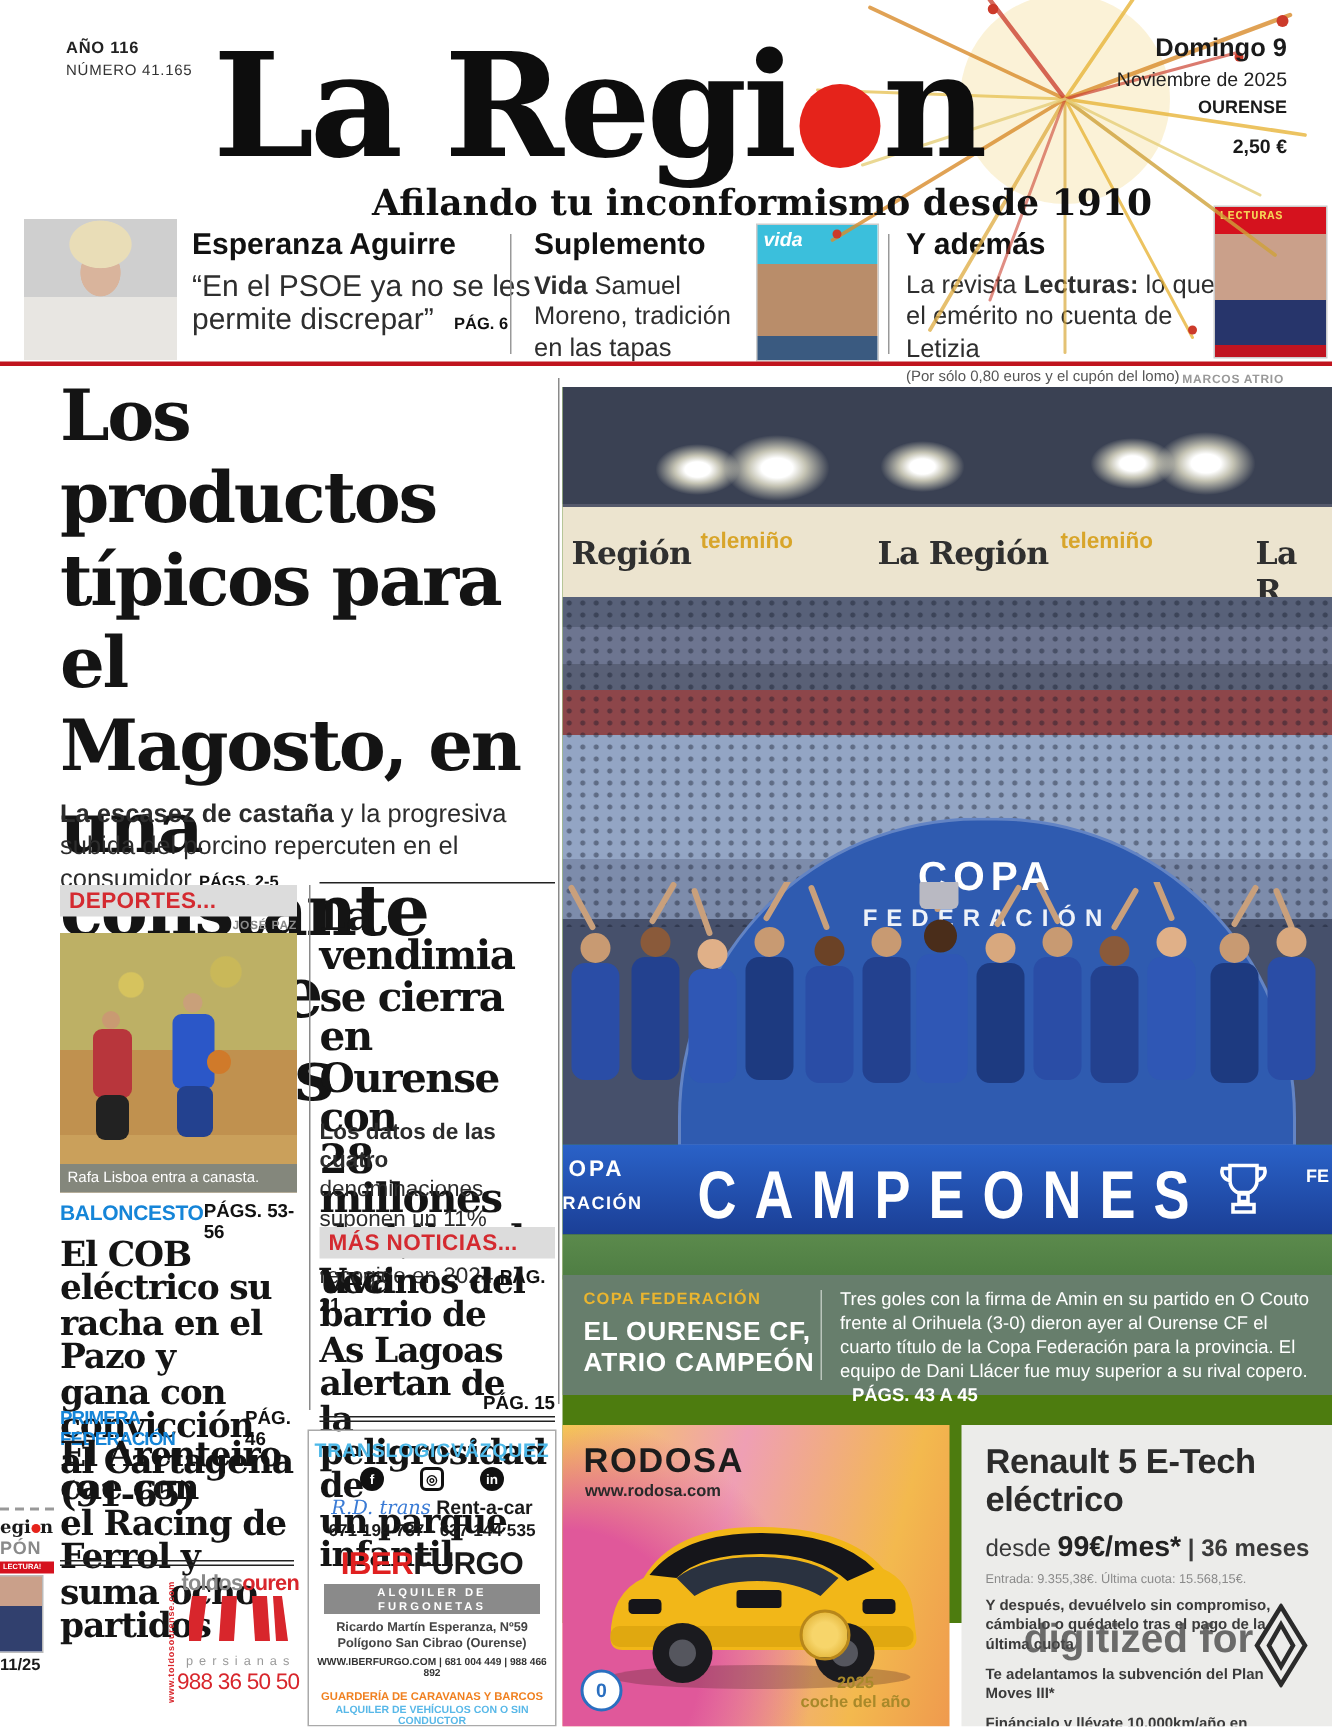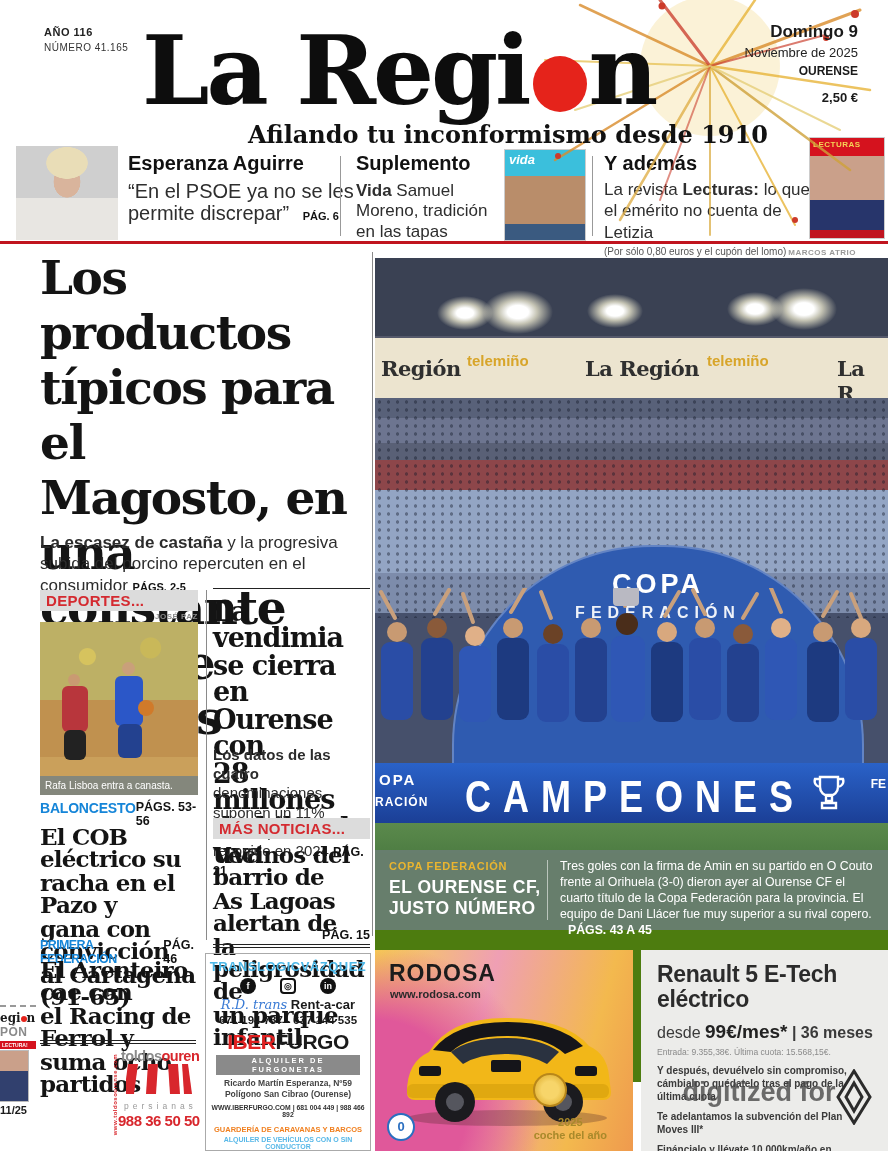--- a/index.html
+++ b/index.html
@@ -37,21 +37,21 @@
   .sup-text{font-size:17px;color:#2e2e2e;line-height:1.2;margin-top:6px;width:150px;}
   .vida-thumb{left:505px;top:150px;width:80px;height:90px;background:
       linear-gradient(#3bbfdc 0 26px, #b98d6a 26px 74px, #3a5a80 74px 100%);
       box-shadow:0 0 0 1px #ccc;}
   .vida-thumb .vt{color:#fff;font-weight:bold;font-style:italic;font-size:13px;padding:2px 4px;}
   .yad-line{font-size:17px;color:#2e2e2e;line-height:1.25;margin-top:4px;width:210px;}
   .yad-note{font-size:10px;color:#555;margin-top:3px;}
   .lect-thumb{left:810px;top:138px;width:74px;height:100px;background:
       linear-gradient(#d5121e 0 18px, #caa08a 18px 62px, #27356b 62px 92px, #c01420 92px 100%);
       box-shadow:0 0 0 1px #ccc;}
-  .lect-thumb .lt{color:#f5d356;font-weight:bold;font-size:8px;padding:2px 3px;letter-spacing:.5px;}
+  .lect-thumb .lt{color:#f5d356;font-weight:bold;font-size:8px;padding:2px 3px;letter-spacing:.5px;font-family:Liberation Mono, monospace;}
   .redrule{left:0;top:241px;width:888px;height:3px;background:#c0141e;}
 
   
   .lead-hl{left:40px;top:250px;width:340px;font-family:"DejaVu Serif",serif;font-weight:bold;
     font-size:47px;line-height:55px;letter-spacing:-1.5px;color:#141414;}
   .lead-hl span{display:block;}
   .deck{left:40px;top:532px;width:334px;font-size:17px;color:#2c2c2c;line-height:1.25;}
   .coldiv{left:372px;top:252px;width:1px;height:684px;background:#8a8a8a;}
 
   
@@ -163,21 +163,21 @@
     opacity:.8;font-weight:bold;line-height:1.05;}
   .watermark .w1{font-size:27px;}
   .watermark .w2{font-size:31px;letter-spacing:-1px;}
 
   
   .toldos{left:112px;top:1048px;width:88px;height:103px;overflow:hidden;}
   .toldos .name{font-size:14.5px;font-weight:bold;letter-spacing:-.5px;margin-left:9px;}
   .toldos .name .g{color:#8a8a8a;}
   .toldos .name .r{color:#d8262c;}
   .toldos .pers{color:#9a9a9a;font-size:8.5px;letter-spacing:4px;margin-left:12px;margin-top:1px;}
-  .toldos .phone{color:#d8262c;font-weight:bold;font-size:15px;margin-left:6px;margin-top:1px;letter-spacing:-.5px;}
+  .toldos .phone{color:#d8262c;font-weight:normal;font-size:15px;margin-left:6px;margin-top:1px;letter-spacing:-.5px;}
   .toldos .web{position:absolute;left:0px;top:6px;color:#d8262c;font-size:6px;font-weight:bold;
     writing-mode:vertical-rl;transform:rotate(180deg);letter-spacing:.5px;}
   .coupon{left:0;top:1005px;width:36px;height:146px;border-top:2px dashed #999;overflow:hidden;}
   .coupon .l1{font-family:"DejaVu Serif",serif;font-weight:bold;font-size:12px;margin-top:4px;}
   .coupon .l1 .dot{display:inline-block;width:6px;height:6px;border-radius:50%;background:#e5231b;}
   .coupon .l2{color:#8a8a8a;font-weight:bold;font-size:12px;letter-spacing:.5px;}
   .coupon .bar{background:#d5121e;color:#fff;font-size:5px;font-weight:bold;padding:1px 2px;margin-top:2px;}
   .coupon .cover{width:28px;height:50px;margin-top:2px;background:
     linear-gradient(#caa08a 0 40%, #31406e 40% 100%);box-shadow:0 0 0 1px #bbb;}
   .coupon .l4{font-weight:bold;font-size:11px;margin-top:3px;}
@@ -398,21 +398,21 @@
       <path d="M8 4 h18 v10 a9 9 0 0 1 -18 0 z M8 6 H3 a6 6 0 0 0 6 8 M26 6 h5 a6 6 0 0 1 -6 8 M14 22 h6 v6 h-6 z M10 30 h14 v5 H10 z" fill="none" stroke="#fff" stroke-width="2.4"></path>
     </svg>
     <span class="p3">FE</span>
   </div>
   <div class="grass"></div>
   <div class="ph-caption">
     <div class="cap-left">
       <div class="cap-kicker">COPA FEDERACIÓN</div>
       <div class="cap-title">
         <div>EL OURENSE CF,</div>
-        <div>JUSTO NÚMERO</div>
+        <div>ATRIO CAMPEÓN</div>
       </div>
     </div>
     <div class="cap-div"></div>
     <div class="cap-right">
       <span>Tres goles con la firma de Amin en su partido en O Couto frente al Orihuela (3-0) dieron ayer al Ourense CF el cuarto título de la Copa Federación para la provincia. El equipo de Dani Llácer fue muy superior a su rival copero.</span>
       <span class="b" style="margin-left:8px;">PÁGS. 43 A 45</span>
     </div>
   </div>
 </div>
 

